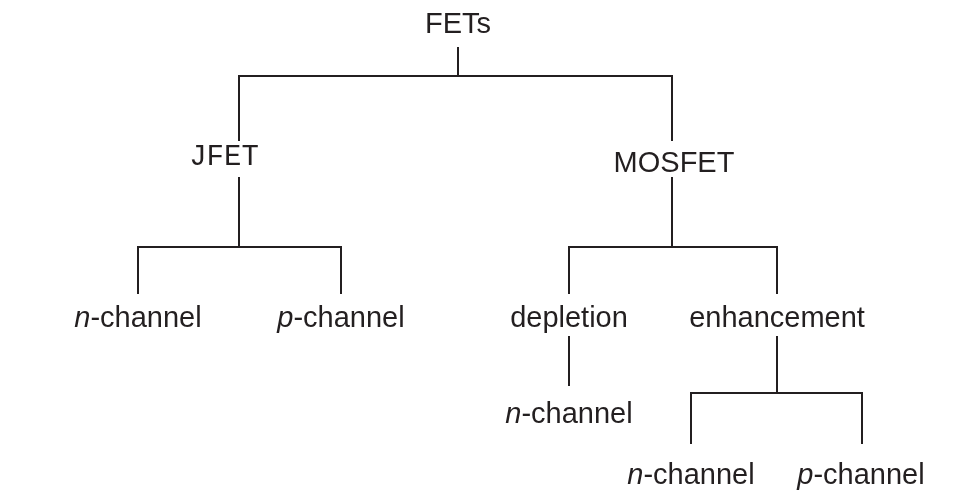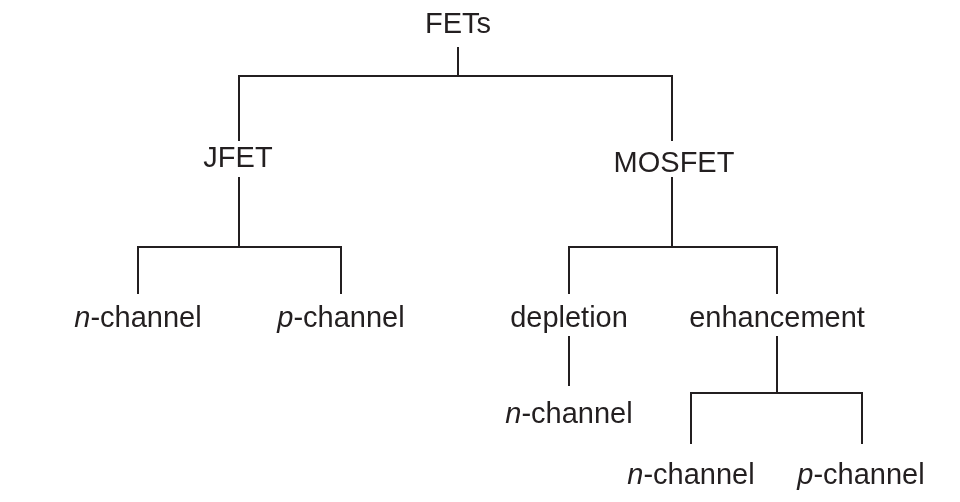--- a/index.html
+++ b/index.html
@@ -34,21 +34,21 @@
 <body>
 
 <div class="canvas">
 
   <div class="node" style="left:458px; top:8px;">FETs</div>
 
   <div class="line" style="left:457px; top:47px; width:2px; height:29px;"></div>
   <div class="line" style="left:238px; top:75px; width:435px; height:2px;"></div>
 
   <div class="line" style="left:238px; top:75px; width:2px; height:66px;"></div>
-  <div class="node" style="left:238px; top:142px;">JFET</div>
+  <div class="node" style="left:224px; top:142px;font-family:Liberation Mono, monospace;">JFET</div>
   <div class="line" style="left:238px; top:177px; width:2px; height:71px;"></div>
 
   <div class="line" style="left:671px; top:75px; width:2px; height:66px;"></div>
   <div class="node" style="left:674px; top:147px;">MOSFET</div>
   <div class="line" style="left:671px; top:177px; width:2px; height:71px;"></div>
 
   <div class="line" style="left:137px; top:246px; width:205px; height:2px;"></div>
   <div class="line" style="left:137px; top:246px; width:2px; height:48px;"></div>
   <div class="line" style="left:340px; top:246px; width:2px; height:48px;"></div>
 

